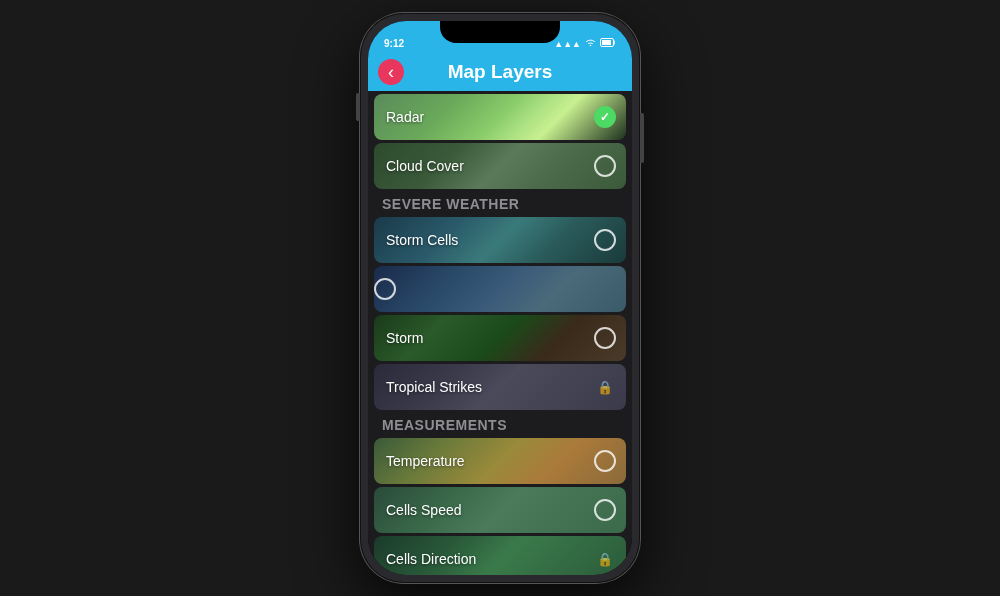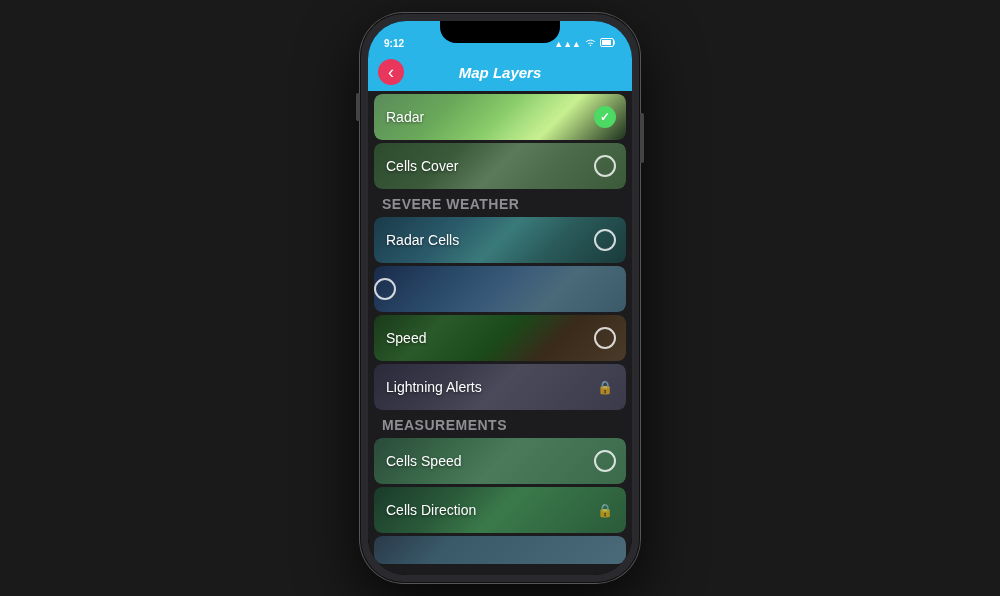--- a/index.html
+++ b/index.html
@@ -102,23 +102,22 @@
       height: 38px;
       display: flex;
       align-items: center;
       justify-content: center;
       position: relative;
       padding: 0 14px;
     }
 
     .header-title {
       color: white;
-      font-size: 15px;
+      font-size: 19px;
       font-weight: 600;
-      font-style: italic;
     }
 
     .back-btn {
       position: absolute;
       left: 10px;
       width: 26px;
       height: 26px;
       background: #e8365d;
       border-radius: 50%;
       display: flex;
@@ -142,21 +141,21 @@
       flex: 1;
       overflow: hidden;
       height: calc(100% - 70px);
     }
 
     
     .layer-item {
       position: relative;
       height: 46px;
       margin: 3px 6px;
-      border-radius: 8px;
+      border-radius: 0;
       overflow: hidden;
       display: flex;
       align-items: center;
       cursor: pointer;
     }
 
     .layer-bg {
       position: absolute;
       inset: 0;
       border-radius: 8px;
@@ -312,61 +311,68 @@
       <div class="layer-item">
         <div class="layer-bg bg-radar"></div>
         <span class="layer-label">Radar</span>
         <div class="layer-control">
           <div class="radio-circle active"></div>
         </div>
       </div>
 
       <div class="layer-item">
         <div class="layer-bg bg-cloud"></div>
-        <span class="layer-label">Cells Cover</span>
+        <span class="layer-label">Cloud Cover</span>
         <div class="layer-control">
           <div class="radio-circle"></div>
         </div>
       </div>
 
       <div class="section-label">SEVERE WEATHER</div>
 
       <div class="layer-item">
         <div class="layer-bg bg-storm"></div>
-        <span class="layer-label">Radar Cells</span>
+        <span class="layer-label">Storm Cells</span>
         <div class="layer-control">
           <div class="radio-circle"></div>
         </div>
       </div>
 
       <div class="layer-item">
         <div class="layer-bg bg-tropical"></div>
         <div class="layer-control">
           <div class="radio-circle"></div>
         </div>
       </div>
 
       <div class="layer-item">
         <div class="layer-bg bg-alerts"></div>
-        <span class="layer-label">Speed</span>
+        <span class="layer-label">Storm</span>
         <div class="layer-control">
           <div class="radio-circle"></div>
         </div>
       </div>
 
       <div class="layer-item">
         <div class="layer-bg bg-lightning"></div>
-        <span class="layer-label">Lightning Alerts</span>
+        <span class="layer-label">Tropical Strikes</span>
         <div class="layer-control">
           <div class="lock-icon">🔒</div>
         </div>
       </div>
 
       <div class="section-label">MEASUREMENTS</div>
 
+      <div class="layer-item">
+        <div class="layer-bg bg-temp"></div>
+        <span class="layer-label">Temperature</span>
+        <div class="layer-control">
+          <div class="radio-circle"></div>
+        </div>
+      </div>
 
       <div class="layer-item">
         <div class="layer-bg bg-windspeed"></div>
         <span class="layer-label">Cells Speed</span>
         <div class="layer-control">
           <div class="radio-circle"></div>
         </div>
       </div>
 
       <div class="layer-item">

